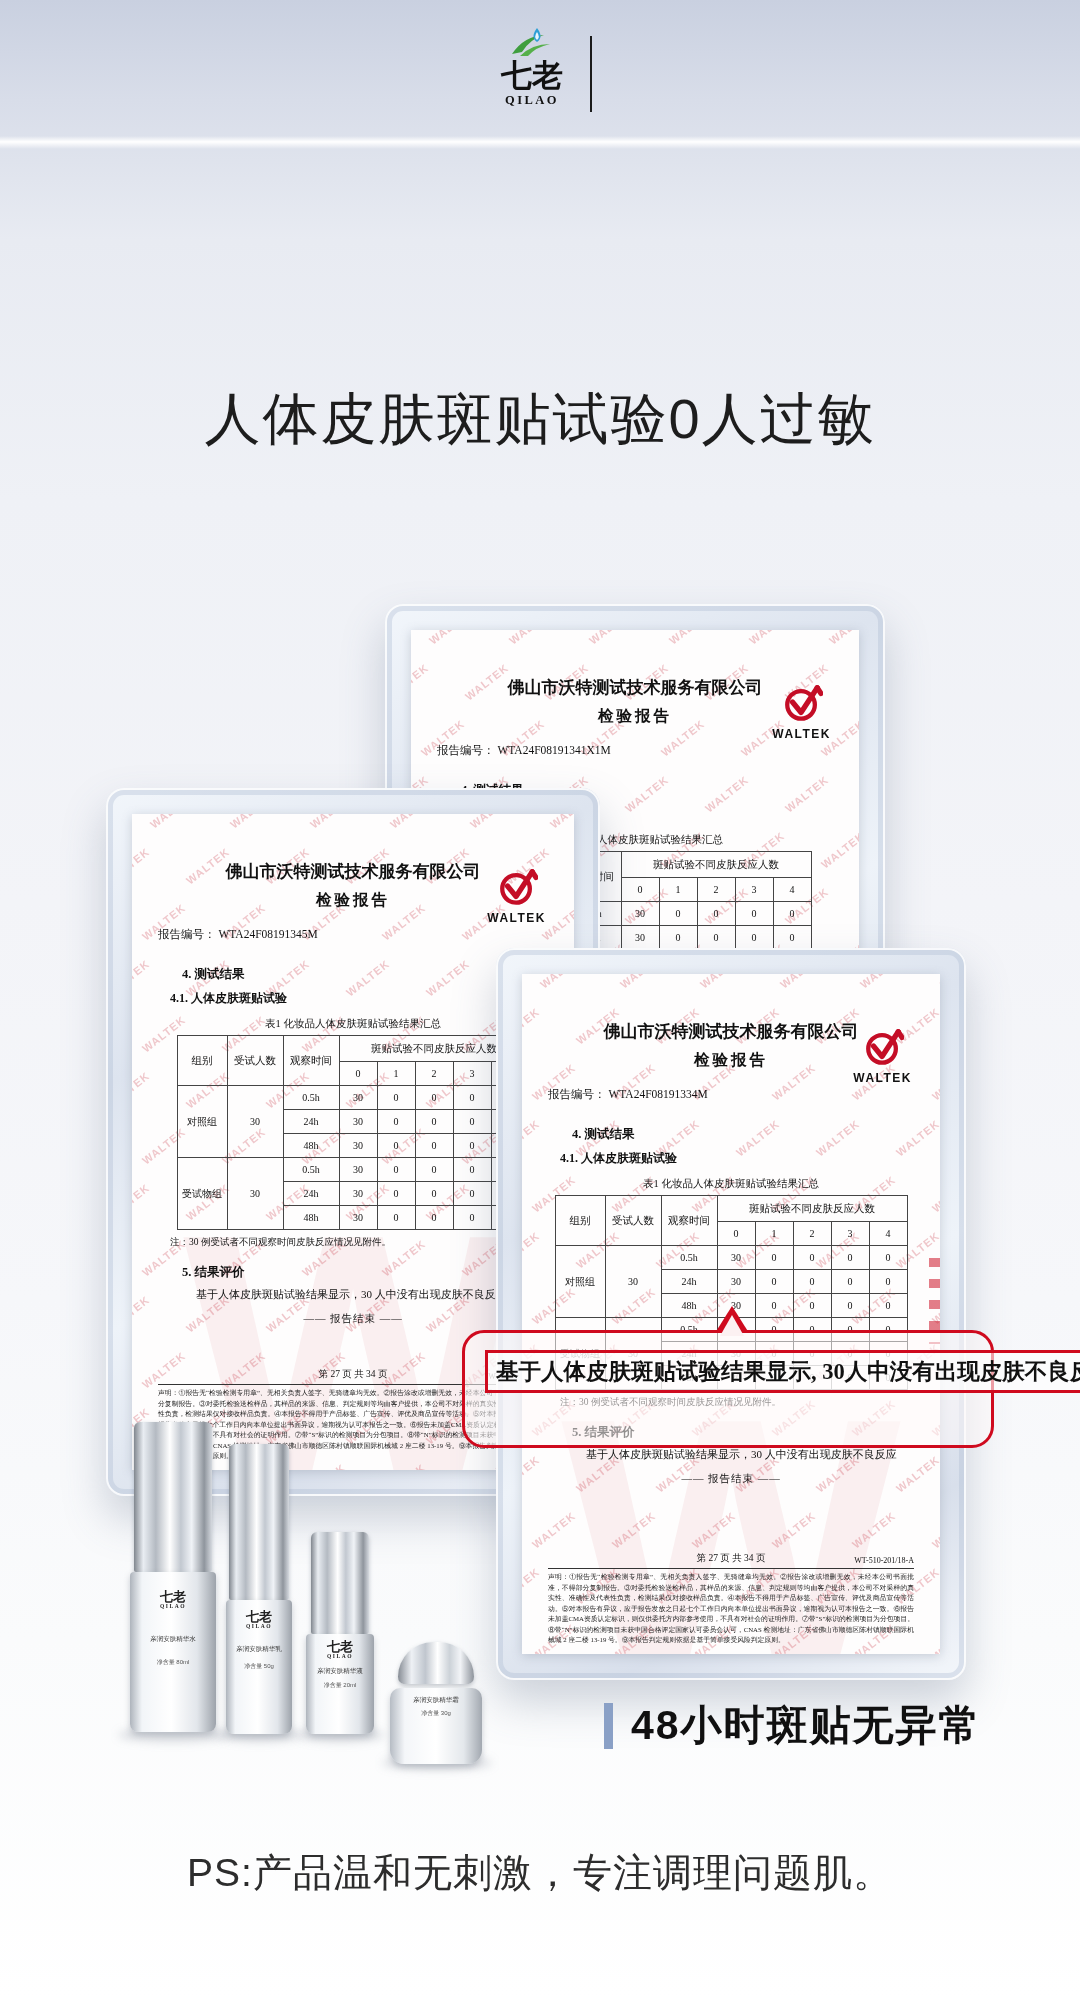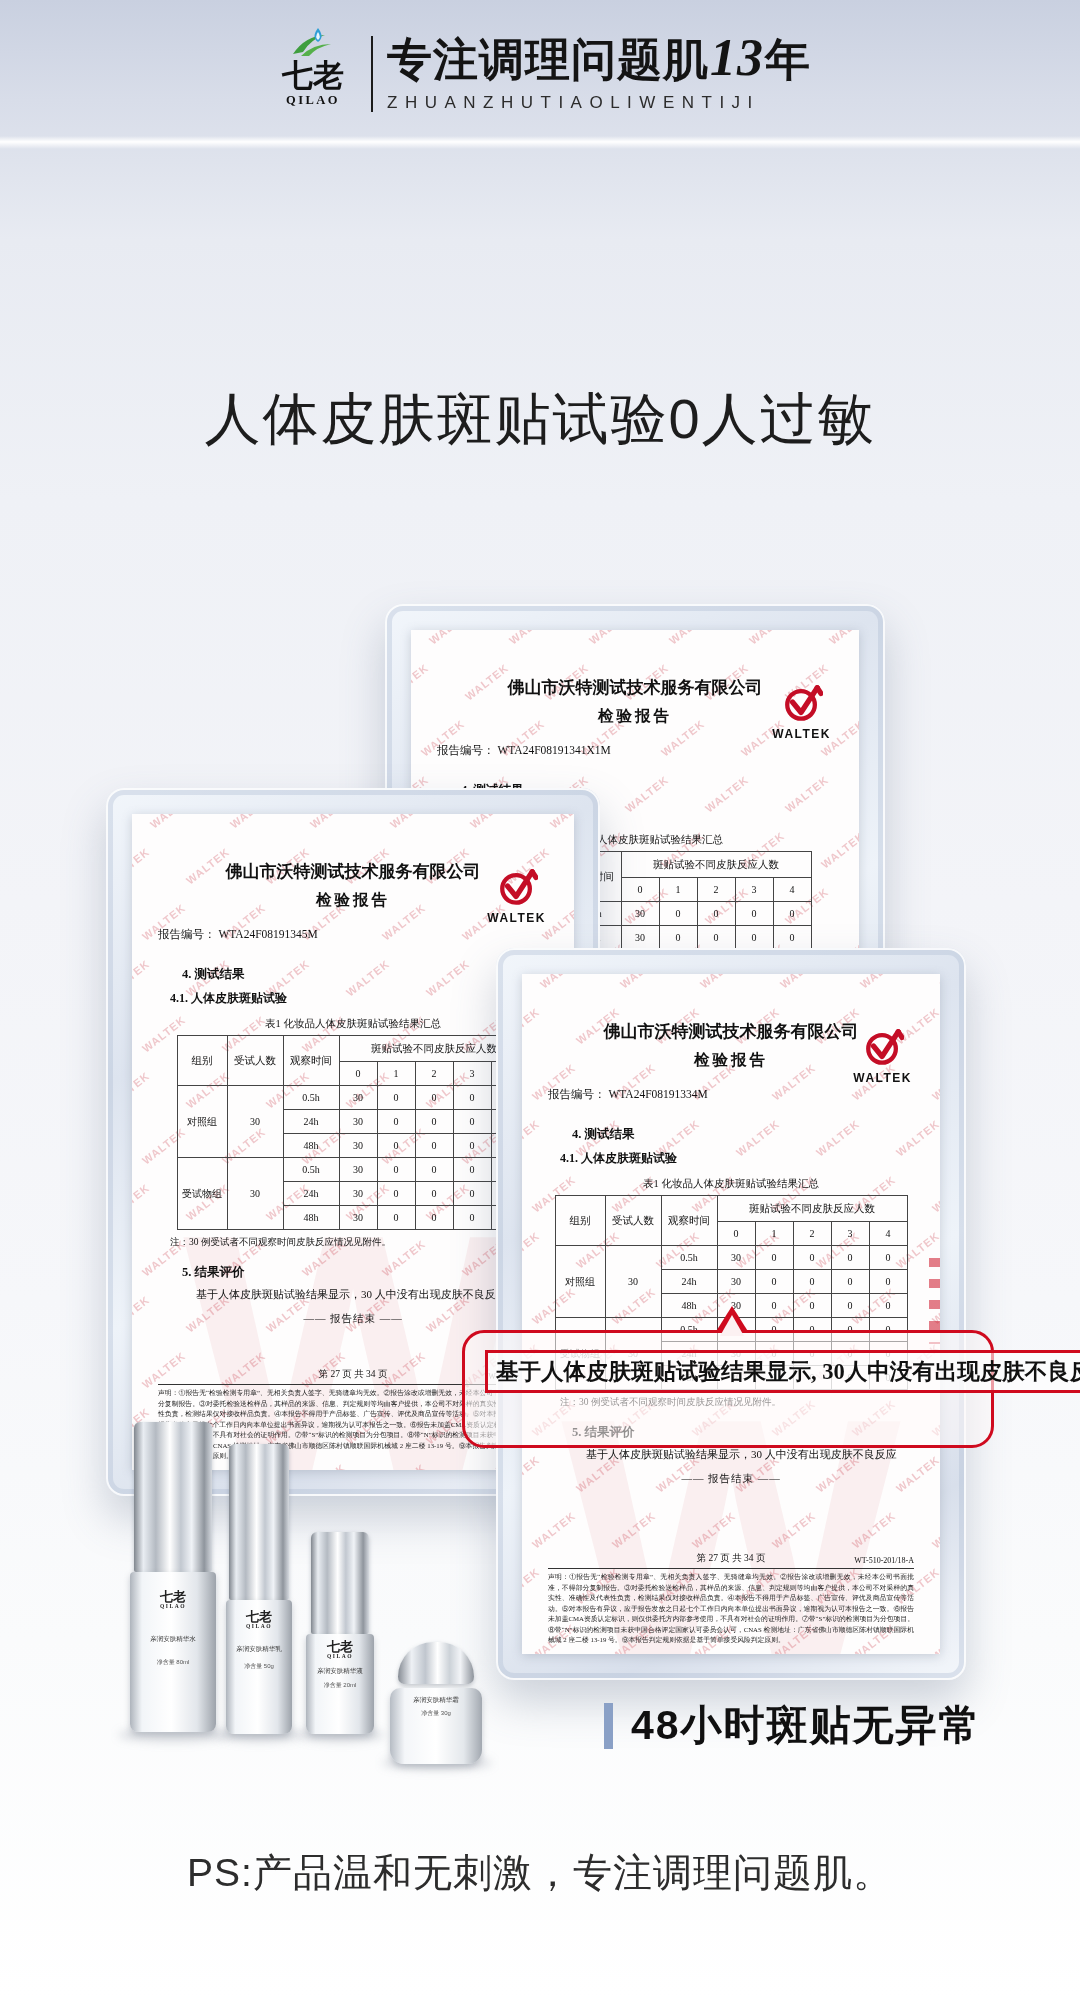--- a/index.html
+++ b/index.html
@@ -114,28 +114,20 @@
           <path d="M2 28 Q14 10 34 9 Q20 13 12 26 Z" fill="#3f9e3f"></path>
           <path d="M10 30 Q22 18 40 18 Q26 21 18 30 Z" fill="#55b04a"></path>
           <path d="M27 2 q7 9 0 14 q-7 -5 0 -14" fill="#2f9fd6"></path>
           <path d="M27 6 q3.5 5 0 8 q-3.5 -3 0 -8" fill="#eaf6fd"></path>
         </svg>
       </span>
       <div class="logo-cn">七老</div>
       <div class="logo-en">QILAO</div>
     </div>
     <div class="brand-divider"></div>
-    <div class="slogan-block">
-      <div class="slogan-main">
-        <span>专注调理问题肌</span>
-        <span class="slogan-num">13</span>
-        <span>年</span>
-      </div>
-      <div class="slogan-sub">ZHUANZHUTIAOLIWENTIJI</div>
-    </div>
   </div>
 
   <div class="hero-sub">人体皮肤斑贴试验0人过敏</div>
 
   <div id="certs">
     <div class="cert-frame cert-a">
       <div class="cert-paper">
         <div class="wm">
             <span class="wm-t" style="left: 14px; top: -10px;">WALTEK</span>
             <span class="wm-t" style="left: 94px; top: -10px;">WALTEK</span>

